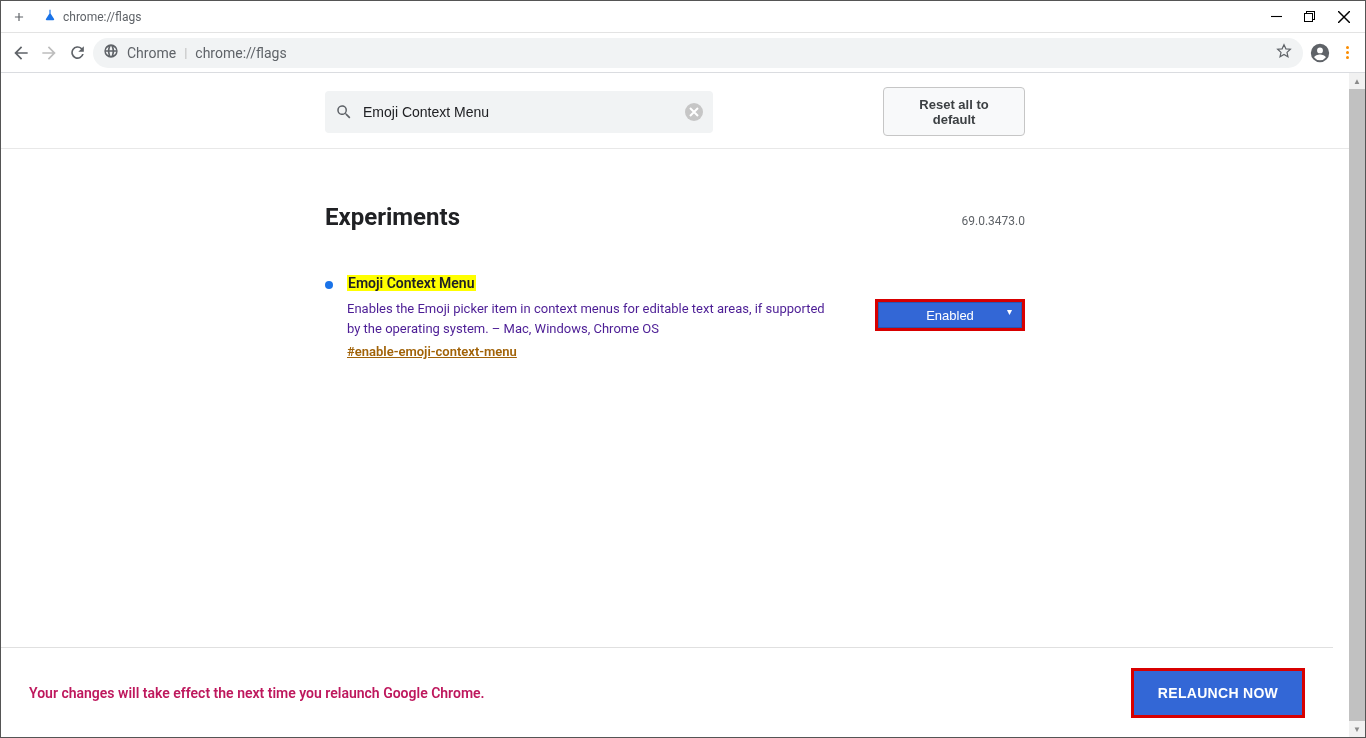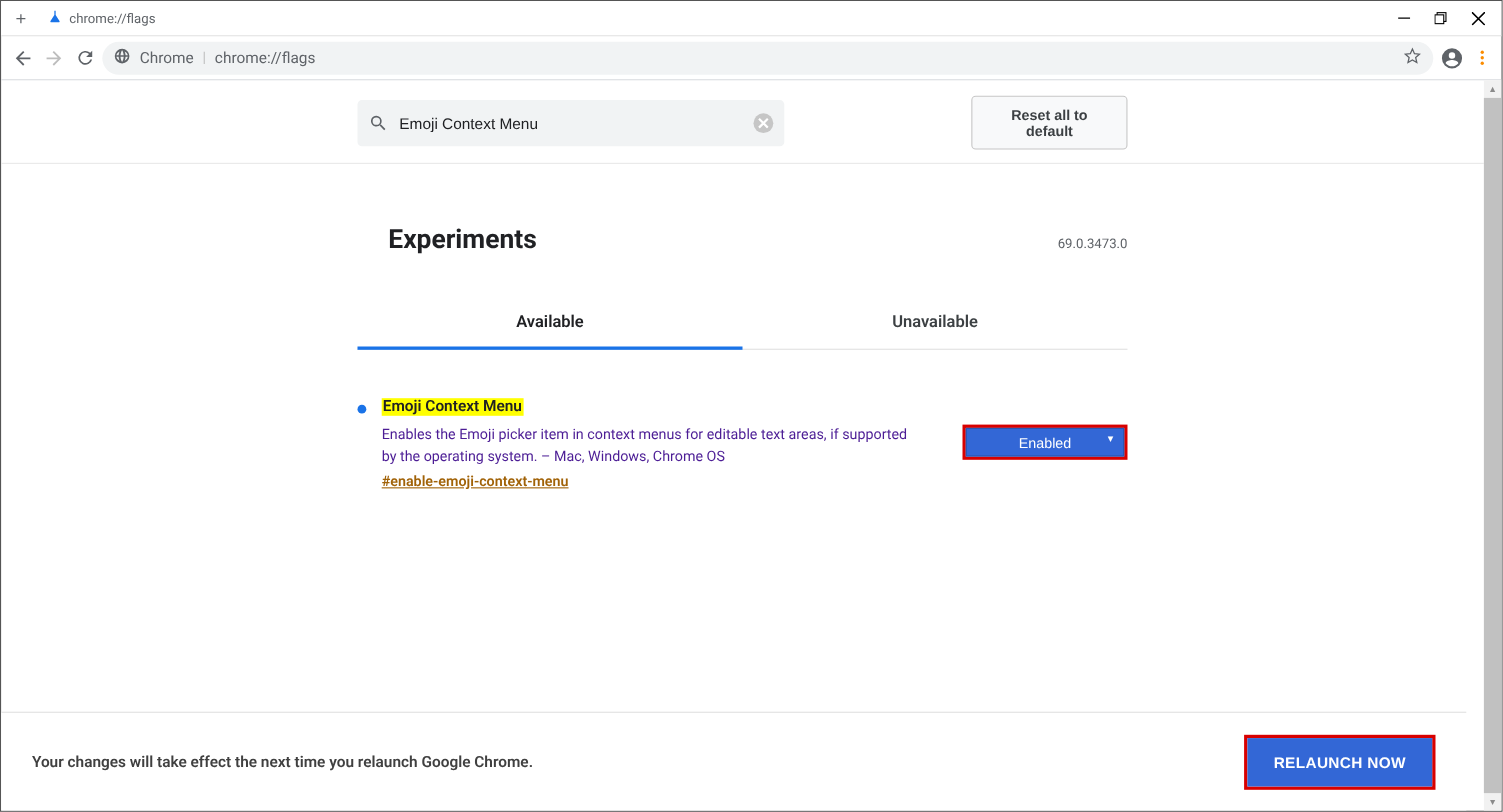--- a/index.html
+++ b/index.html
@@ -94,21 +94,21 @@
     background:#f8f9fa;
     border:1px solid #c6c6c6; border-radius:4px;
     font-size:13px; font-weight:600; color:#3c4043;
     cursor:pointer;
   }
 
   .sep-line { border-bottom:1px solid #e8e8e8; margin-top:12px; }
 
   .content-wrap { width:700px; margin: 0 auto; }
   .title-row { display:flex; align-items:baseline; justify-content:space-between; margin-top:54px;}
-  .title-row h1 { font-size:24px; font-weight:700; color:#202124;margin-left:28px;}
+  .title-row h1 { font-size:24px; font-weight:700; color:#202124;}
   .version { font-size:12px; color:#5f6368;}
 
   .tabs {
     display:flex; margin-top:38px;
     border-bottom:1px solid #e0e0e0;
   }
   .tab-item {
     flex:1; text-align:center;
     padding:14px 0;
     font-size:15px; font-weight:600;
@@ -153,21 +153,21 @@
   
   .relaunch-bar {
     position:absolute;
     left:0; right:16px; bottom:0;
     height:90px;
     border-top:1px solid #e0e0e0;
     background:#fff;
     display:flex; align-items:center;
     padding:0 28px;
   }
-  .relaunch-text { font-size:14px; font-weight:600; color:#404040;}
+  .relaunch-text { font-size:14px; font-weight:600; color:#be185d;}
   .relaunch-btn-wrap {
     margin-left:auto;
     border:3px solid #d80000;
   }
   .relaunch-btn {
     width:168px; height:44px;
     background:#3367d6; color:#fff;
     border:none;
     font-size:14px; font-weight:700; letter-spacing:.3px;
     cursor:pointer;
@@ -274,24 +274,20 @@
     </div>
 
     <div class="sep-line"></div>
 
     <div class="content-wrap">
       <div class="title-row">
         <h1>Experiments</h1>
         <span class="version">69.0.3473.0</span>
       </div>
 
-      <div class="tabs">
-        <div class="tab-item active">Available</div>
-        <div class="tab-item">Unavailable</div>
-      </div>
 
       <div class="flag-row">
         <div class="bullet"></div>
         <div class="flag-text">
           <span class="flag-title">Emoji Context Menu</span>
           <div class="flag-desc">Enables the Emoji picker item in context menus for editable text areas, if supported by the operating system. – Mac, Windows, Chrome OS</div>
           <div class="flag-anchor">#enable-emoji-context-menu</div>
         </div>
         <div class="flag-ctrl">
           <span class="select-wrap">

